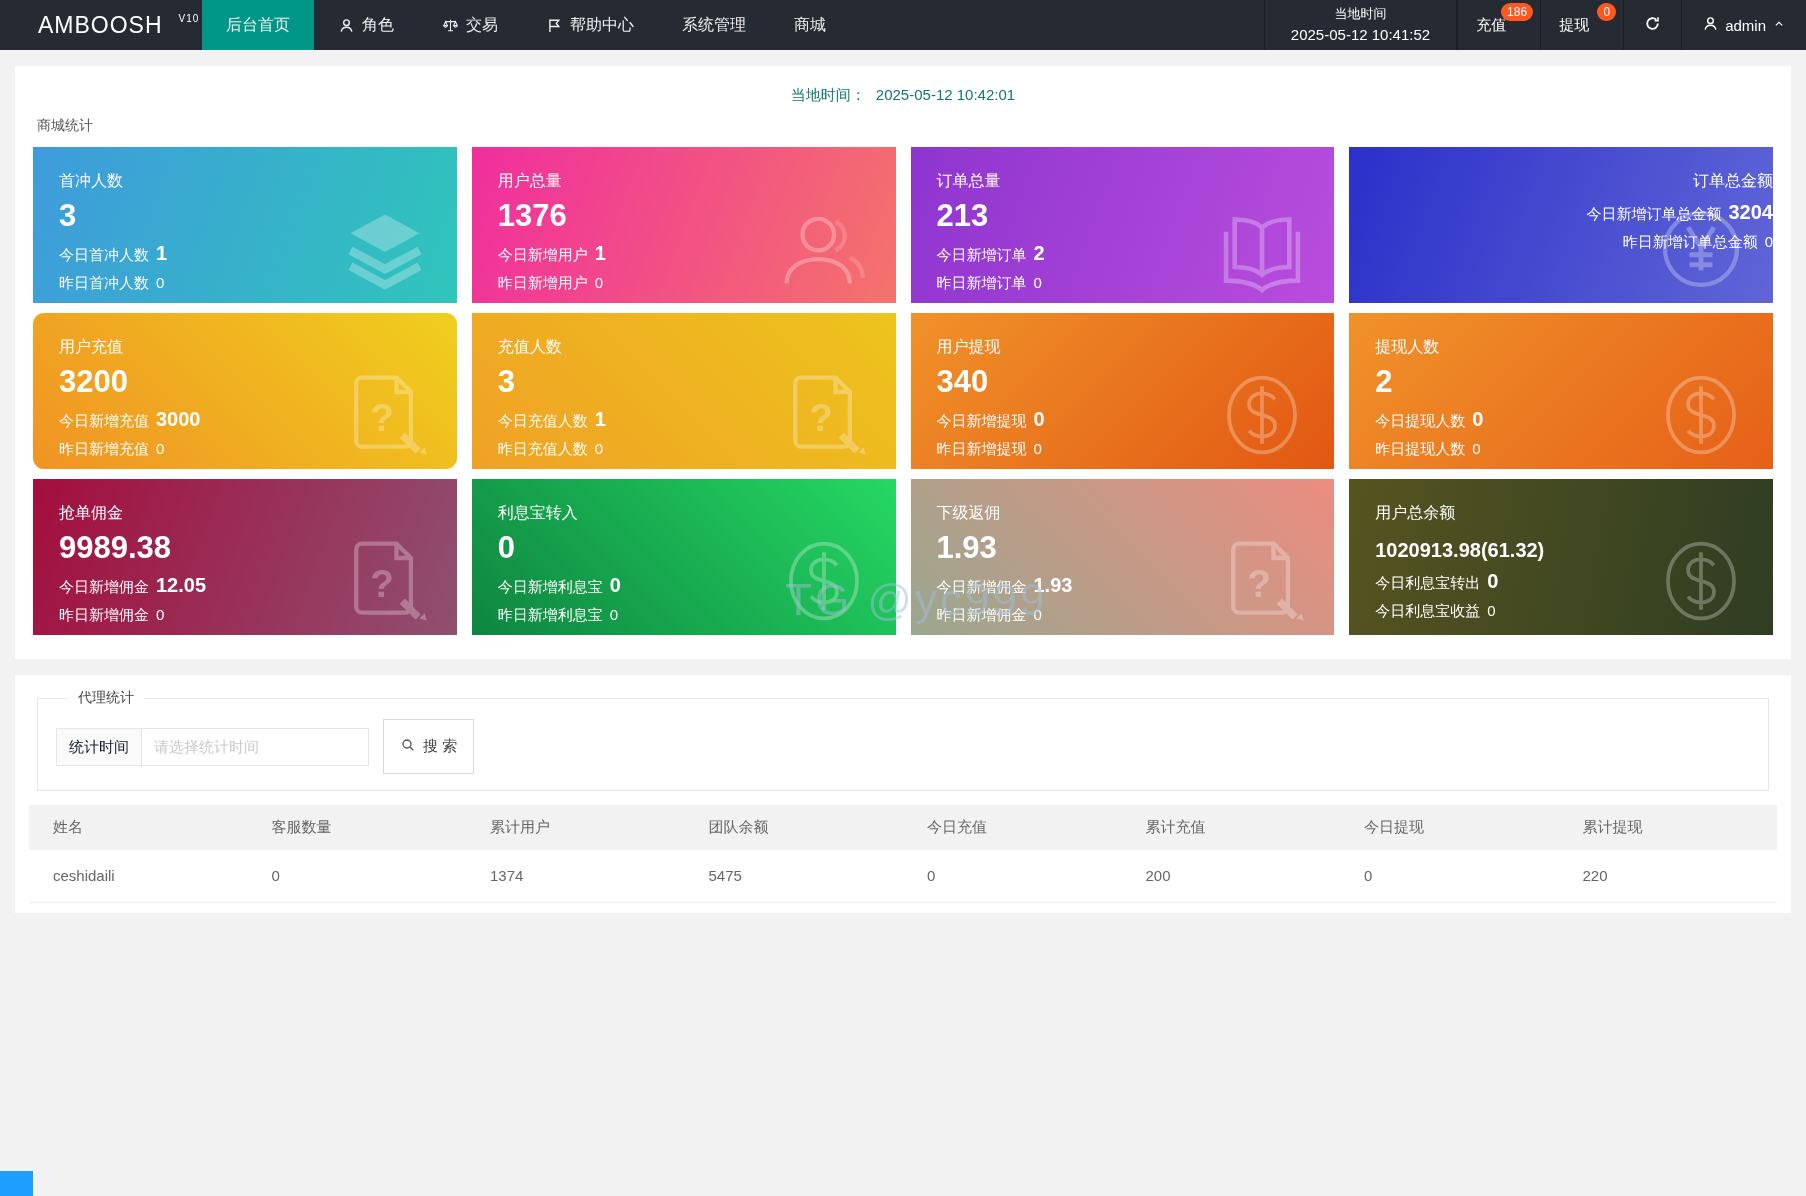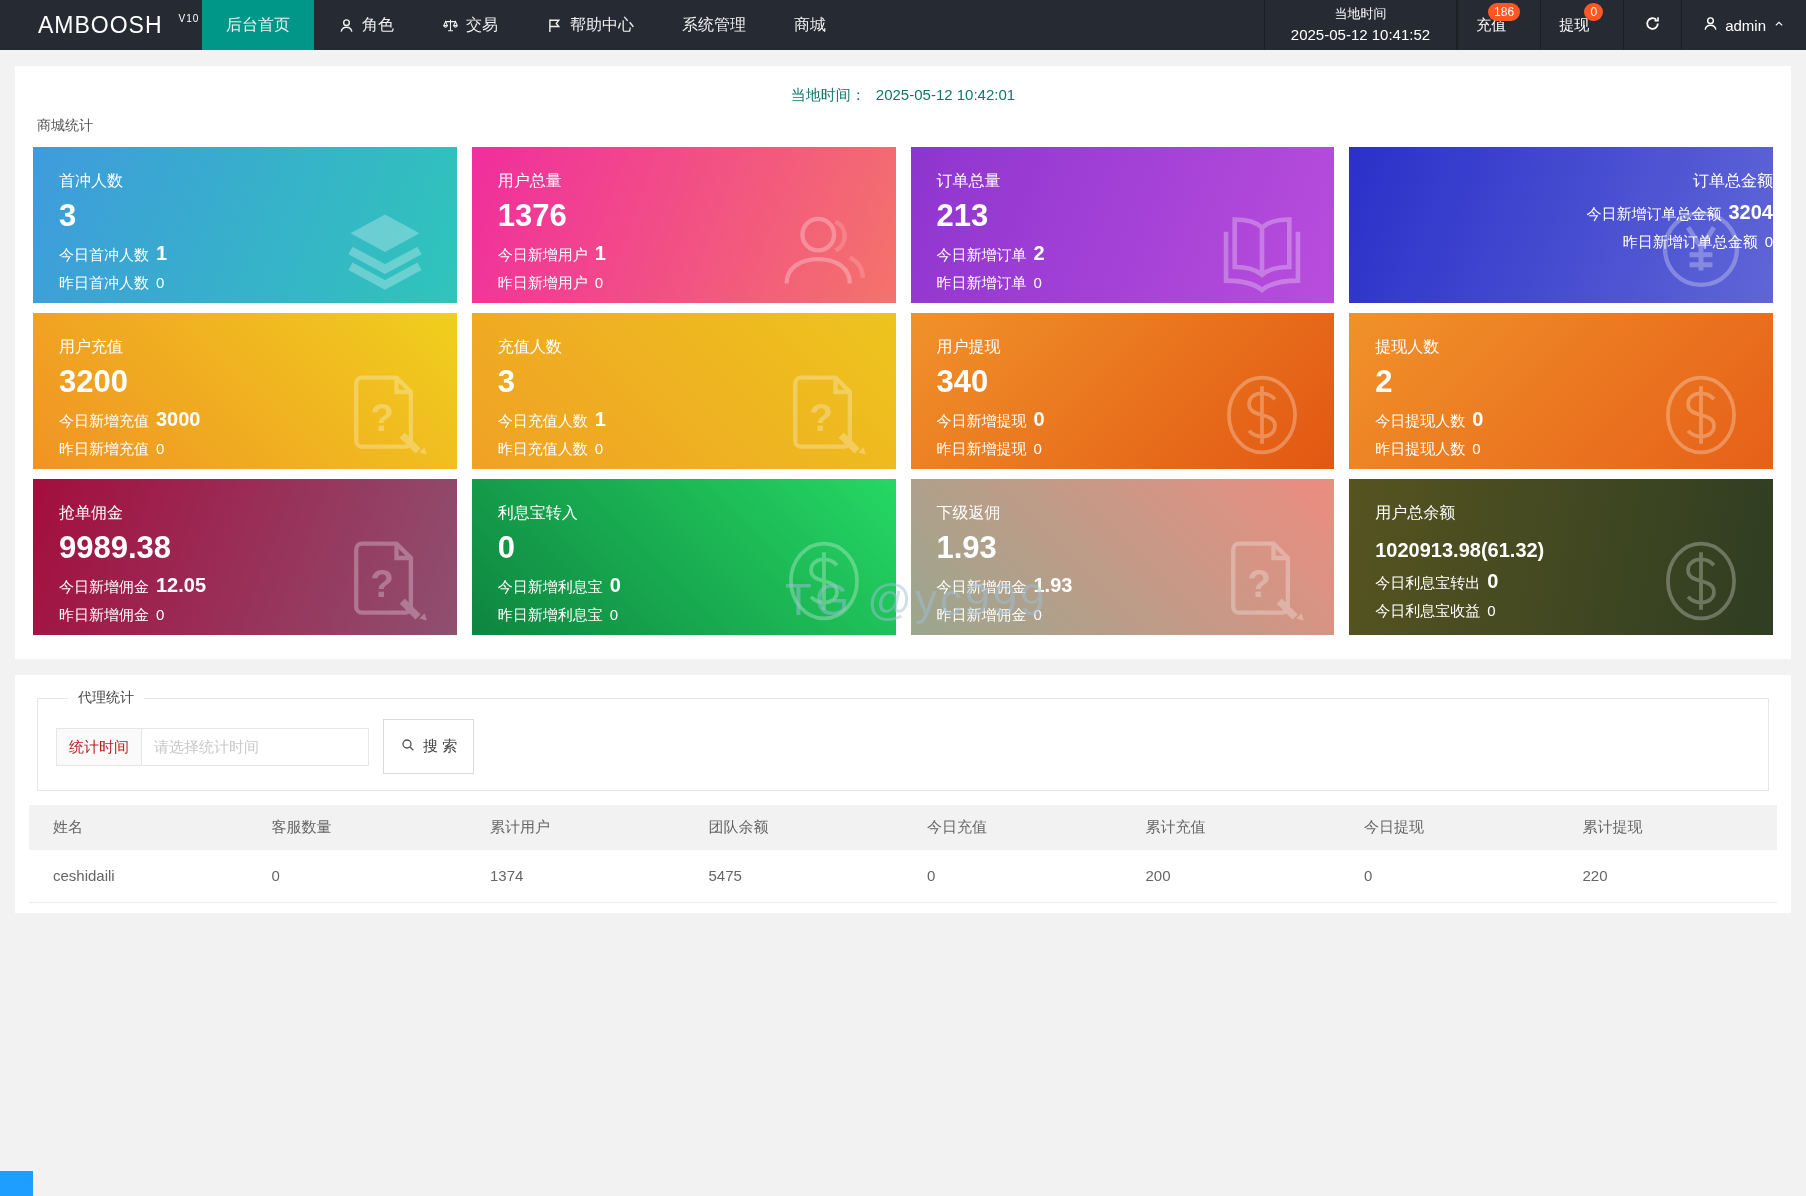--- a/index.html
+++ b/index.html
@@ -18,21 +18,21 @@
   .nav-item svg { width:17px; height:17px; }
   .nav-right { margin-left:auto; display:flex; align-items:stretch; }
   .nav-right > div { border-left:1px solid rgba(0,0,0,.25); }
   .time-block { display:flex; flex-direction:column; align-items:center; justify-content:center;
     padding:0 26px; line-height:1.4; border-right:1px solid rgba(0,0,0,.25); }
   .time-block .t1 { font-size:13px; }
   .time-block .t2 { font-size:15px; }
   .nav-right-item { position:relative; display:flex; align-items:center; gap:6px;
     padding:0 34px 0 18px; font-size:15px; cursor:pointer; }
   .nav-right-item.plain { padding:0 20px; }
-  .badge { position:absolute; top:3px; right:20px; min-width:18px; height:18px; line-height:18px;
+  .badge { position:absolute; top:3px; right:7px; min-width:18px; height:18px; line-height:18px;
     padding:0 6px; border-radius:9px; background:#ff5722; color:#fff; font-size:12px; text-align:center; }
   .nav-right-item svg { width:17px; height:17px; }
   .nav-right-item .caret svg { width:14px; height:14px; }
 
   
   .panel { background:#fff; margin:16px 15px 0; }
 
   
   .time-row { padding-top:20px; text-align:center; font-size:15px; color:#0f766e; }
   .time-row .val { margin-left:10px; }
@@ -51,21 +51,21 @@
   .card-icon svg { width:100%; height:100%; }
   .watermark { position:absolute; left:752px; top:428px; font-size:44px;
     color:rgba(158,190,216,.5); letter-spacing:3px; pointer-events:none; z-index:4; }
 
   
   .agent-panel { padding:12px 14px 10px; }
   fieldset { border:1px solid #e6e6e6; margin:2px 8px 0; padding:8px 18px 16px; }
   legend { font-size:14px; color:#444; padding:0 10px; margin-left:12px; }
   .filter-row { display:flex; align-items:center; margin-top:4px; }
   .addon { height:38px; line-height:36px; padding:0 12px; background:#fafafa;
-    border:1px solid #e6e6e6; font-size:15px; color:#b91c1c; }
+    border:1px solid #e6e6e6; font-size:15px; color:#0f172a; }
   .filter-row input { height:38px; width:228px; border:1px solid #e6e6e6; margin-left:-1px;
     padding:0 12px; font-size:15px; color:#333; outline:none;
     font-family:"Liberation Sans","DejaVu Sans",sans-serif; }
   .filter-row input::placeholder { color:#c9c9c9; }
   .search-btn { margin-left:14px; height:55px; padding:0 16px; background:#fff;
     border:1px solid #d9d9d9; display:flex; align-items:center; gap:7px; font-size:15px;
     color:#444; cursor:pointer; font-family:inherit; }
   .search-btn svg { width:16px; height:16px; color:#555; }
 
   table { width:100%; border-collapse:collapse; table-layout:fixed; margin-top:14px; }
@@ -198,21 +198,21 @@
       </article>
       <article class="stat-card" style="background: linear-gradient(110deg, rgb(42, 48, 201), rgb(96, 102, 214)); text-align: right;">
         <div class="card-title">订单总金额</div>
         <div class="card-line today"><span>今日新增订单总金额</span><span class="lv">3204</span></div>
         <div class="card-line yesterday"><span>昨日新增订单总金额</span><span class="lv">0</span></div>
         <span class="card-icon"><svg viewBox="0 0 64 64" fill="none" stroke="currentColor" stroke-width="3">
             <circle cx="32" cy="32" r="25"></circle>
             <path d="M23 17l9 14 9-14M32 31v16M24 36h16M24 43h16" stroke-width="3.4"></path>
           </svg></span>
       </article>
-      <article class="stat-card" style="background: linear-gradient(45deg, rgb(240, 147, 36), rgb(240, 207, 29));">
+      <article class="stat-card" style="background: linear-gradient(45deg, rgb(240, 147, 36), rgb(240, 207, 29)); border-radius: 11px;">
         <div class="card-title">用户充值</div>
         <div class="card-value">3200</div>
         <div class="card-line today"><span>今日新增充值</span><span class="lv">3000</span></div>
         <div class="card-line yesterday"><span>昨日新增充值</span><span class="lv">0</span></div>
         <span class="card-icon"><svg viewBox="0 0 64 64" fill="none" stroke="currentColor" stroke-width="3">
             <path d="M16 6h24l10 10v34a4 4 0 0 1-4 4H16a4 4 0 0 1-4-4V10a4 4 0 0 1 4-4z"></path>
             <path d="M40 6v10h10"></path>
             <text x="30" y="43" font-size="27" font-weight="bold" text-anchor="middle" fill="currentColor" stroke="none">?</text>
             <path d="M44 46l11 11" stroke-width="5"></path>
             <path d="M56 58l5 1.5-1.5-5z" fill="currentColor" stroke="none"></path>

